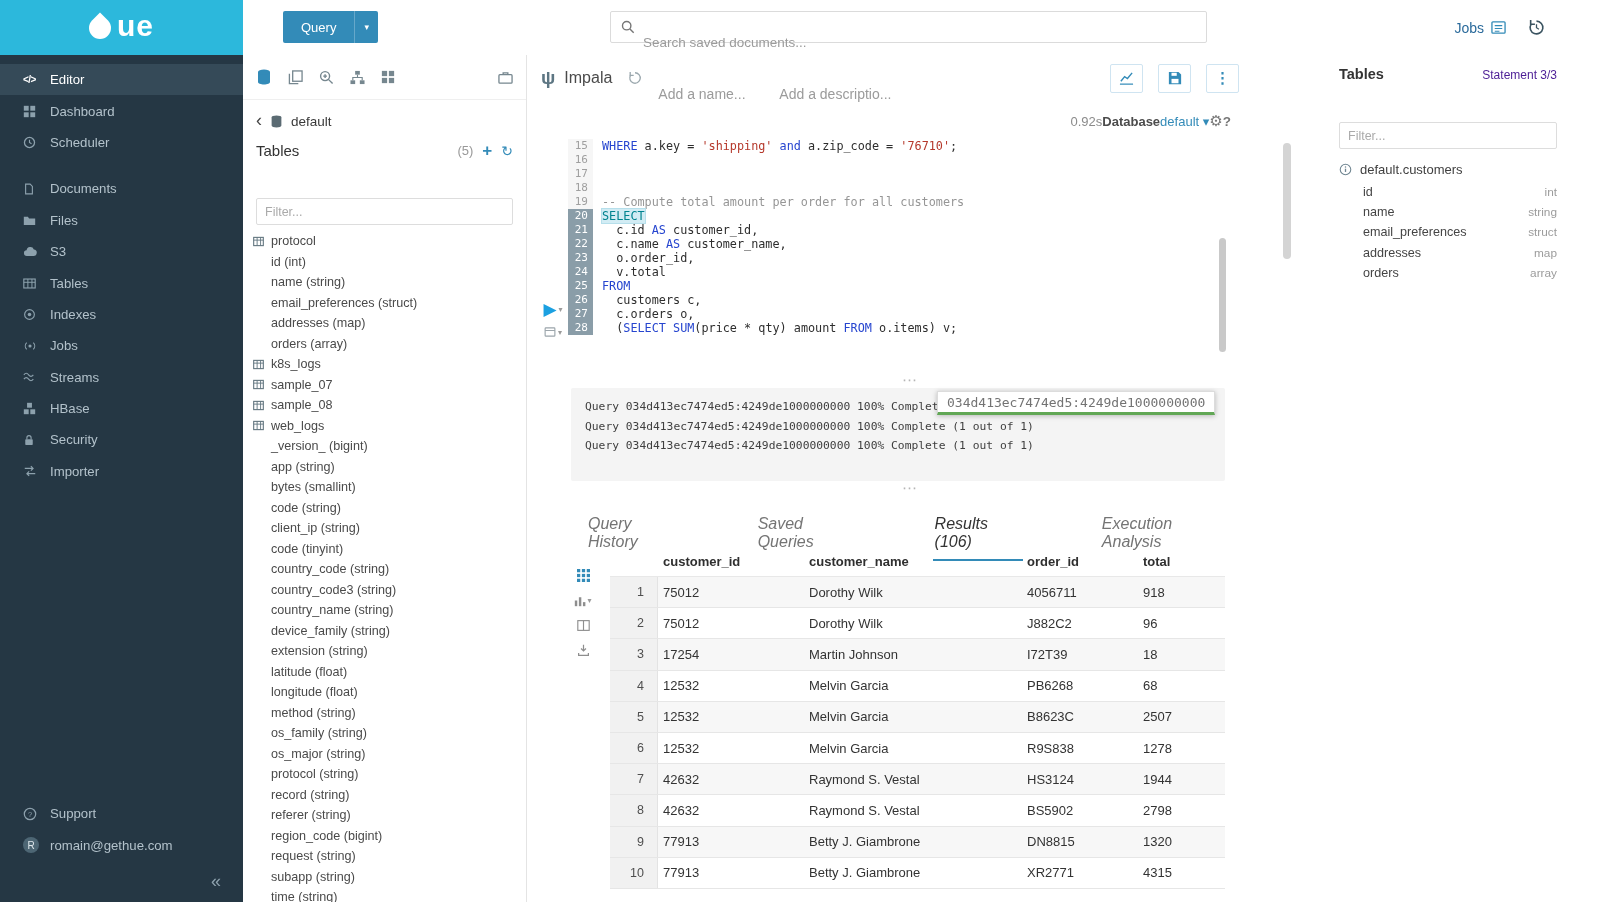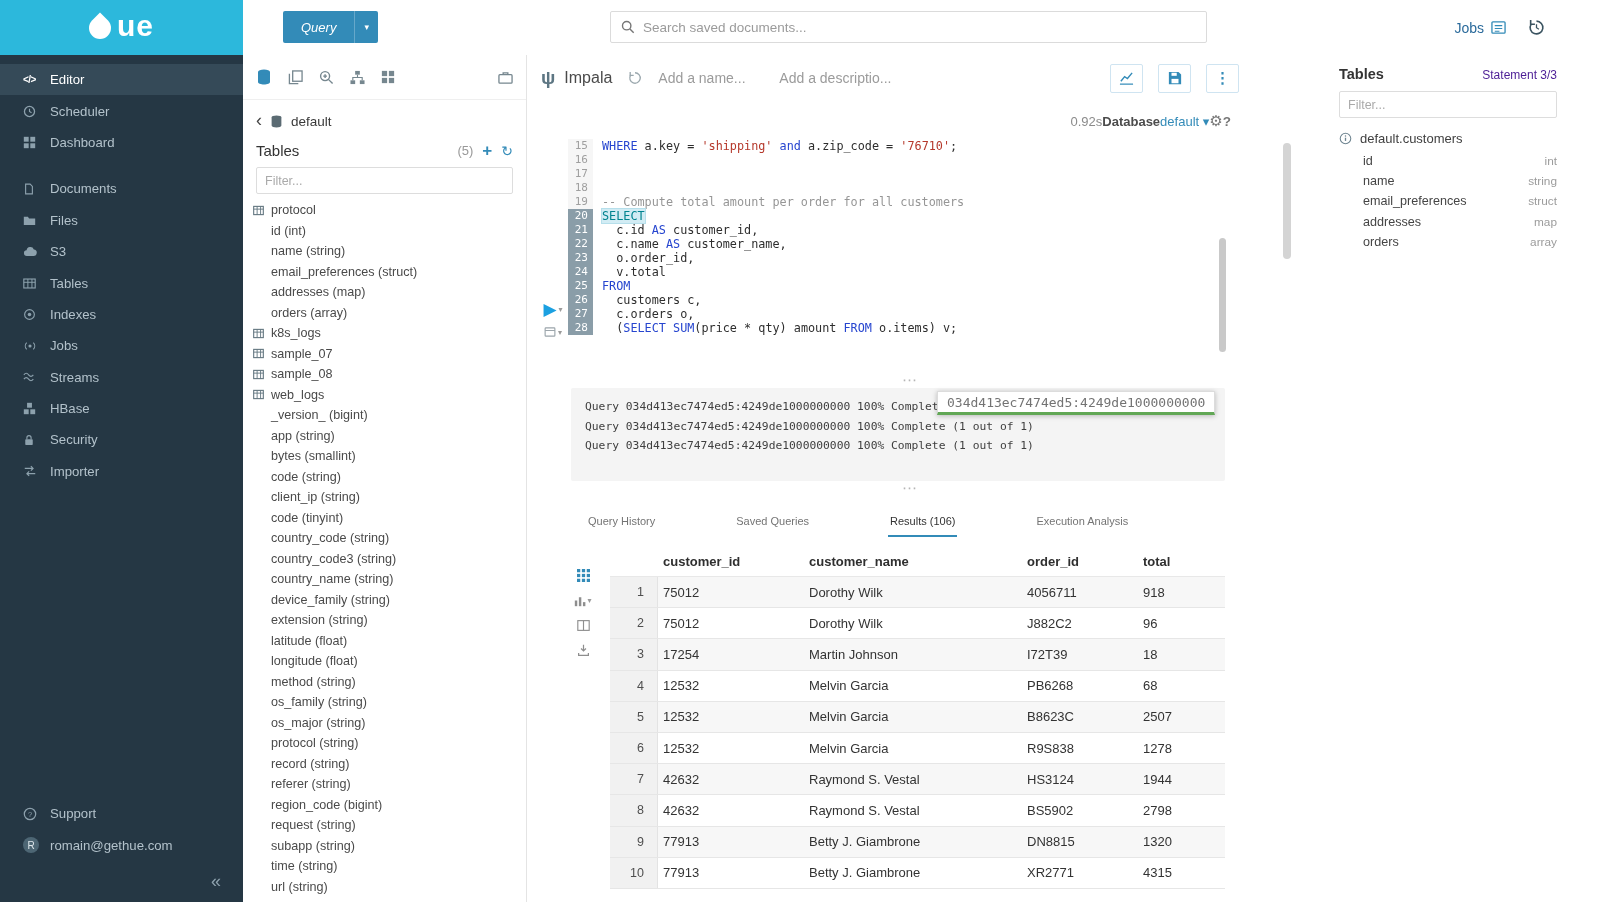--- a/index.html
+++ b/index.html
@@ -1,19 +1,19 @@
 <!DOCTYPE html>
 <html><head>
 <meta charset="utf-8">
 <style>
 *{margin:0;padding:0;box-sizing:border-box;}
 html,body{width:1601px;height:902px;overflow:hidden;}
 body{font-family:"Liberation Sans",sans-serif;background:#fff;color:#333;}
 svg{display:block;}
-input{font-family:inherit;outline:none;border:none;background:transparent;}
+input{font-family:inherit;outline:none;border:none;background:transparent;margin-top:31px;}
 .app{position:relative;width:1601px;height:902px;overflow:hidden;background:#fff;}
 
 
 .sidenav{position:absolute;left:0;top:0;width:243px;height:100%;background:#253744;z-index:6;}
 .logo{height:55px;background:#2cb8dc;display:flex;align-items:center;justify-content:center;cursor:pointer;}
 .logo-drop{width:22px;height:22px;background:#fff;border-radius:0 50% 50% 50%;transform:rotate(45deg);margin-right:6px;}
 .logo-text{font-size:30px;font-weight:bold;color:#fff;letter-spacing:1px;line-height:1;padding-bottom:3px;}
 .nav{padding-top:9px;}
 .nav-item{height:31.4px;display:flex;align-items:center;padding-left:23px;font-size:13.2px;color:#b3c2cb;cursor:pointer;}
 .nav-item.active{background:#354a58;color:#fff;}
@@ -21,21 +21,21 @@
 .nav-item.active .nav-ic{color:#fff;}
 .code-gl{font-size:10px;font-weight:bold;letter-spacing:-0.5px;}
 .group-start{margin-top:15px;}
 .nav-bottom{position:absolute;left:0;right:0;bottom:8px;}
 .avatar{width:16px;height:16px;border-radius:50%;background:#4d6674;color:#dfe7ec;font-size:10px;display:flex;align-items:center;justify-content:center;}
 .collapse-row{display:flex;justify-content:flex-end;padding:10px 22px 2px;color:#8da1ad;font-size:18px;cursor:pointer;}
 
 
 .topbar{position:absolute;left:243px;top:0;width:1358px;height:55px;background:#fff;}
 .query-btn{position:absolute;left:40px;top:11px;height:32px;display:flex;align-items:stretch;background:#338bb8;border-radius:2px;color:#fff;cursor:pointer;overflow:hidden;}
-.query-main{display:flex;align-items:center;padding:0 18px;font-size:13px;font-style:italic;}
+.query-main{display:flex;align-items:center;padding:0 18px;font-size:13px;}
 .query-caret{display:flex;align-items:center;padding:0 9px;border-left:1px solid rgba(255,255,255,.25);font-size:9px;}
 .search-box{position:absolute;left:367px;top:11px;width:597px;height:32px;border:1px solid #dbdbdb;border-radius:2px;display:flex;align-items:center;gap:8px;padding:0 10px;background:#fff;color:#8a8a8a;}
 .search-box input{flex:1;font-size:13.5px;color:#444;}
 .search-box input::placeholder{color:#9b9b9b;}
 .topbar-right{position:absolute;right:56px;top:0;height:55px;display:flex;align-items:center;gap:22px;}
 .jobs-link{display:flex;align-items:center;gap:7px;color:#2a6a9b;font-size:14px;cursor:pointer;}
 .jobs-link svg{color:#338bb8;}
 .tb-history{color:#3a5360;cursor:pointer;}
 
 
@@ -96,21 +96,21 @@
 .tk-p{color:#2e2e2e;}
 .tk-m{color:#00838f;background:#d2ecf4;outline:1px solid #b6dfeb;}
 .code-scroll{position:absolute;right:11px;top:100px;width:7px;height:114px;background:#c9c9c9;border-radius:4px;cursor:pointer;}
 .main-scroll{position:absolute;right:2px;top:88px;width:8px;height:116px;background:#d4d4d4;border-radius:4px;cursor:pointer;}
 .resize-h{position:absolute;left:50%;transform:translateX(-50%);color:#b5b5b5;font-size:15px;letter-spacing:1px;line-height:10px;cursor:row-resize;}
 .rh1{top:320px;}
 .rh2{top:428px;}
 .log-panel{position:absolute;left:44px;right:68px;top:333px;height:93px;background:#f4f4f4;border-radius:2px;padding:9px 14px;font-family:"DejaVu Sans Mono",monospace;font-size:11.3px;color:#3f3f3f;line-height:19.5px;overflow:hidden;}
 .log-tooltip{position:absolute;left:410px;top:336px;background:#fff;border:1px solid #dcdcdc;border-bottom:3px solid #61a755;padding:3px 9px 2px;font-family:"DejaVu Sans Mono",monospace;font-size:13px;color:#737373;box-shadow:0 1px 5px rgba(0,0,0,.25);white-space:nowrap;z-index:3;}
 .tabs-row{position:absolute;left:44px;right:68px;top:450px;display:flex;gap:77px;padding-left:15px;}
-.tab{padding:10px 2px 8px;font-size:11px;color:#747474;cursor:pointer;border-bottom:2px solid transparent;}
+.tab{padding:10px 2px 8px;font-size:16px;color:#747474;cursor:pointer;border-bottom:2px solid transparent;font-style:italic;}
 .tab.active{color:#333;border-bottom-color:#338bb8;}
 .results{position:absolute;left:44px;right:68px;top:492px;bottom:0;}
 .result-icons{position:absolute;left:0;top:22px;width:24px;display:flex;flex-direction:column;gap:12px;align-items:center;color:#8e8e8e;}
 .ri{cursor:pointer;display:flex;align-items:center;}
 .ri.active{color:#338bb8;}
 .grid-area{position:absolute;left:39px;right:0;top:0;}
 .r-row{display:grid;grid-template-columns:48px 146px 218px 116px 1fr;align-items:center;}
 .r-head{height:30px;font-weight:bold;font-size:13px;color:#2f2f2f;border-bottom:1px solid #e8e8e8;}
 .r-head div{padding-left:5px;}
 .r-body .r-row{height:31.2px;font-size:13px;color:#333;border-bottom:1px solid #e6e6e6;background:#fff;}
@@ -150,36 +150,36 @@
     <nav class="nav">
         <div class="nav-item active">
           <span class="nav-ic">
             <span class="code-gl">&lt;/&gt;</span>
           </span>
           <span class="nav-label">Editor</span>
         </div>
         <div class="nav-item">
           <span class="nav-ic">
             <svg viewBox="0 0 16 16" width="13" height="13">
-              <circle cx="8" cy="8" r="6.2" fill="none" stroke="currentColor" stroke-width="1.6"></circle>
-              <path d="M8 4.5V8l2.5 1.5" fill="none" stroke="currentColor" stroke-width="1.4"></path>
-            </svg>
-          </span>
-          <span class="nav-label">Scheduler</span>
-        </div>
-        <div class="nav-item">
-          <span class="nav-ic">
-            <svg viewBox="0 0 16 16" width="13" height="13">
               <rect x="1" y="1" width="6" height="6" fill="currentColor"></rect>
               <rect x="9" y="1" width="6" height="6" fill="currentColor"></rect>
               <rect x="1" y="9" width="6" height="6" fill="currentColor"></rect>
               <rect x="9" y="9" width="6" height="6" fill="currentColor"></rect>
             </svg>
           </span>
           <span class="nav-label">Dashboard</span>
+        </div>
+        <div class="nav-item">
+          <span class="nav-ic">
+            <svg viewBox="0 0 16 16" width="13" height="13">
+              <circle cx="8" cy="8" r="6.2" fill="none" stroke="currentColor" stroke-width="1.6"></circle>
+              <path d="M8 4.5V8l2.5 1.5" fill="none" stroke="currentColor" stroke-width="1.4"></path>
+            </svg>
+          </span>
+          <span class="nav-label">Scheduler</span>
         </div>
         <div class="nav-item group-start">
           <span class="nav-ic">
             <svg viewBox="0 0 16 16" width="12" height="12">
               <path d="M3.5 1.5h6l3 3v10h-9z" fill="none" stroke="currentColor" stroke-width="1.5"></path>
             </svg>
           </span>
           <span class="nav-label">Documents</span>
         </div>
         <div class="nav-item">

